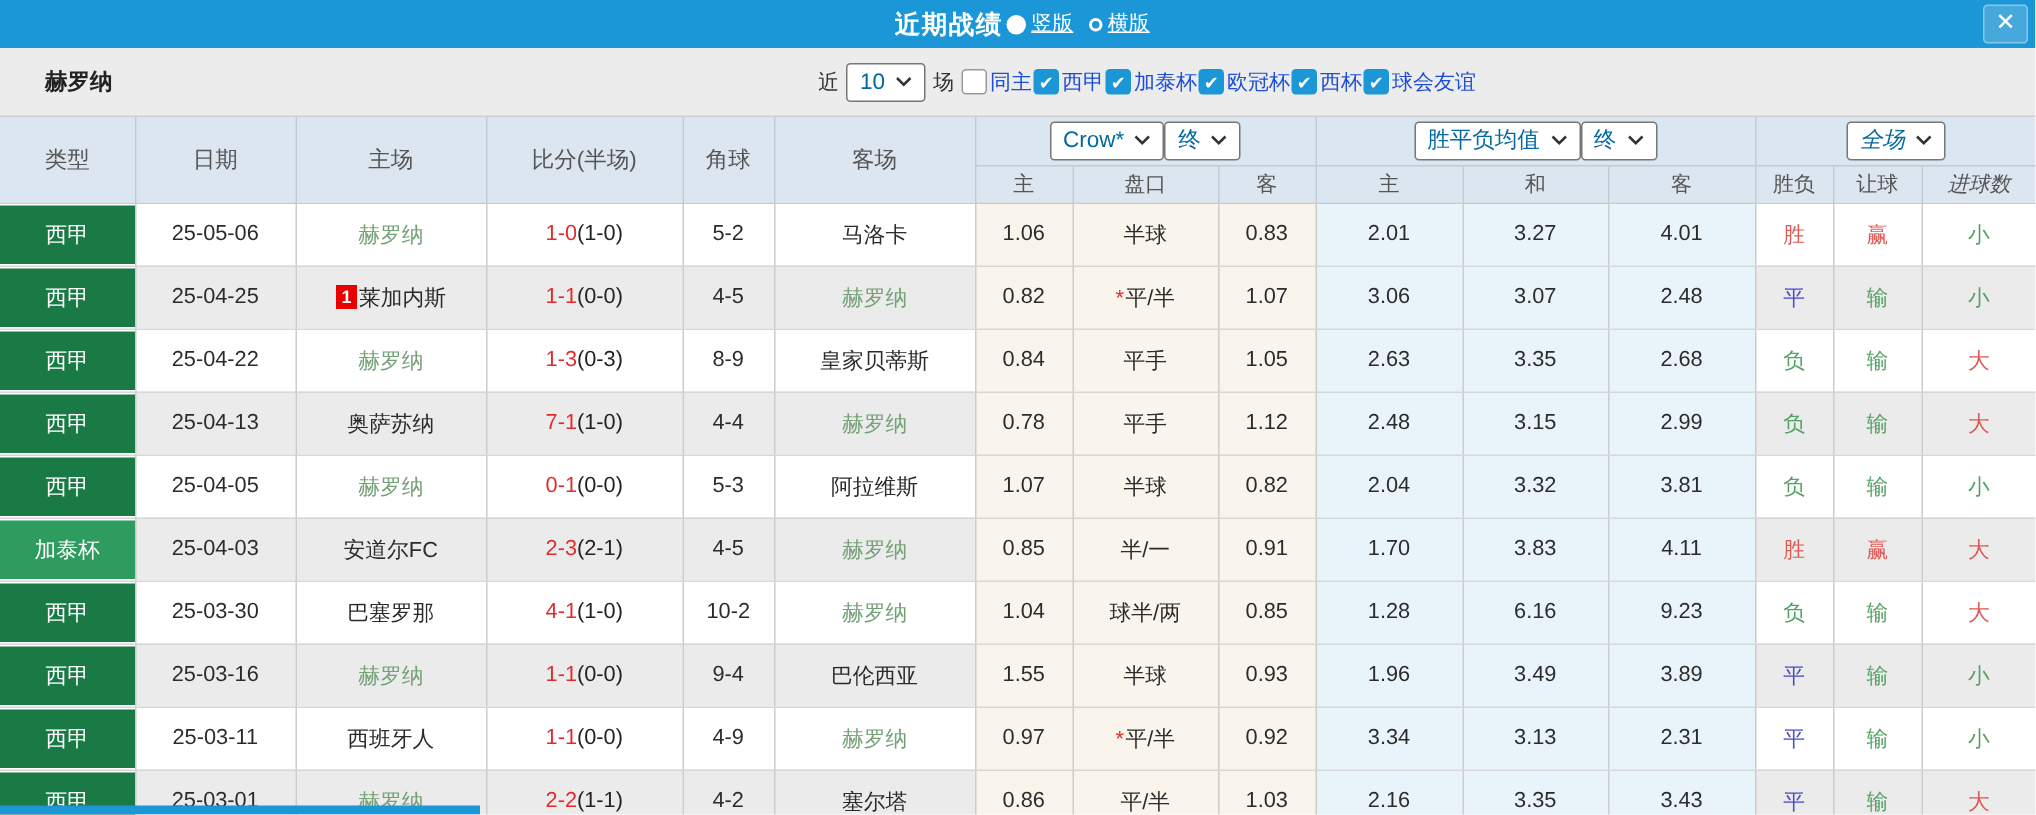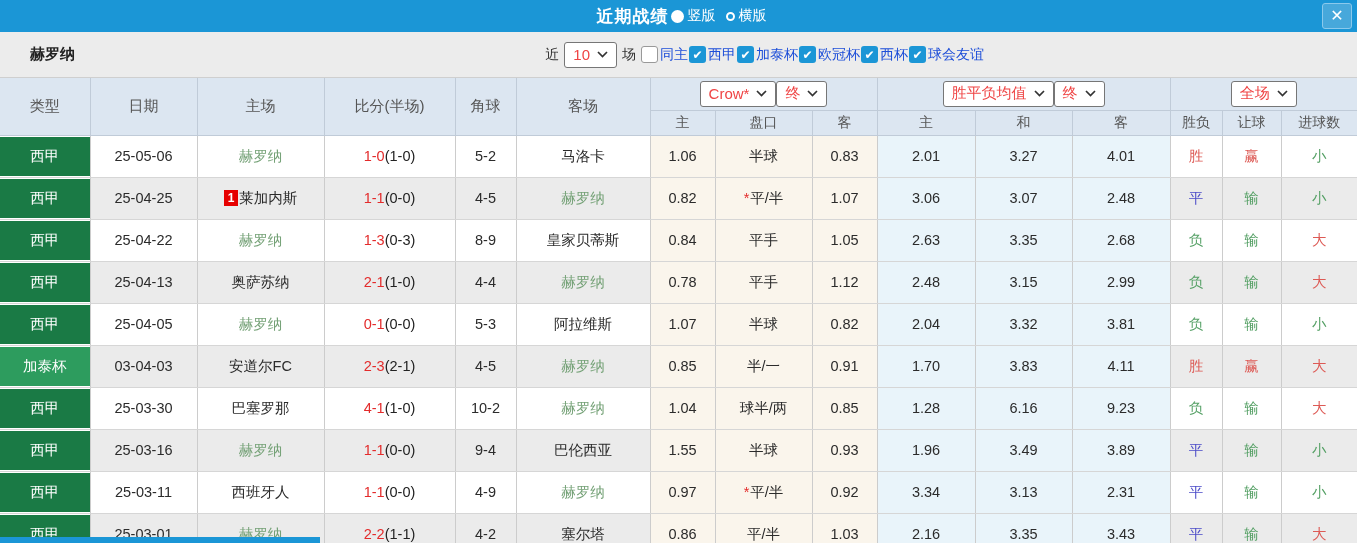--- a/index.html
+++ b/index.html
@@ -13,21 +13,21 @@
     width:1357px;height:543px;overflow:hidden;position:relative;
     font-family:"Liberation Sans","DejaVu Sans",sans-serif;
     background:#fff;font-size:14px;color:#333;
   }
   
   .titlebar{
     height:32px;background:var(--accent-blue);position:relative;
     display:flex;align-items:center;justify-content:center;color:#fff;padding-left:16px;
   }
   .titlebar .dlg-title{font-weight:bold;font-size:17px;letter-spacing:1px;}
-  .radio-group{display:flex;align-items:flex-end;margin-left:2px;}
+  .radio-group{display:flex;align-items:flex-end;margin-left:2px;text-decoration:underline;}
   .radio-item{display:flex;align-items:center;margin-right:10px;cursor:pointer;}
   .rcirc{width:13px;height:13px;border-radius:50%;display:inline-block;margin-right:4px;}
   .rcirc.filled{background:#fff;}
   .rcirc.hollow{border:2.5px solid #fff;background:transparent;width:9px;height:9px;}
   .radio-item .rlabel{font-size:14px;}
   .close-btn{
     position:absolute;top:3px;right:5px;width:30px;height:26px;
     background:#47a8db;border:1px solid #8ac9ec;border-radius:3px;
     color:#fff;font-size:16px;font-weight:bold;line-height:24px;text-align:center;cursor:pointer;
   }
@@ -44,34 +44,34 @@
     align-items:center;justify-content:center;flex:none;cursor:pointer;
   }
   .checkbox.checked{background:var(--accent-blue);color:#fff;font-size:12px;font-weight:bold;}
   .checkbox.unchecked{background:#fff;border:1px solid #999;}
   .cb-item{display:flex;align-items:center;margin-right:1px;}
   .cb-item .cblabel{margin-left:2px;color:#1d4ed8;}
   
   .select{
     display:inline-flex;align-items:center;background:#fff;
     border:1px solid #767676;border-radius:3px;padding:2px 8px;gap:7px;
-    font-size:15px;color:#ef4444;cursor:pointer;height:26px;
+    font-size:15px;color:#0369a1;cursor:pointer;height:26px;
   }
   .select .chev{flex:none;}
   
   table{border-collapse:collapse;table-layout:fixed;width:1357px;}
   thead th{
     background:#dce6f1;font-weight:normal;color:#555;
     border-right:1px solid #c0cbd8;border-bottom:1px solid #c0cbd8;
     padding:0;text-align:center;font-size:15px;
   }
   thead tr.group-row th{height:32px;}
   thead tr.sub-row th{height:25px;font-size:14px;}
   thead th.span2{height:57px;}
-  thead th:last-child{border-right:none;}
+  thead th:last-child{border-right:none;font-style:italic;}
   .group-cell .gwrap{display:flex;align-items:center;justify-content:center;}
   tbody td{
     height:41px;border-right:1px solid #ccc;border-bottom:1px solid #d6d6d6;
     text-align:center;padding:0;font-size:14.5px;color:#2b2b2b;background:#fff;
   }
   tbody td:last-child{border-right:none;}
   tbody tr:nth-child(even) td{background:#ebebeb;}
   tbody td.cream{background:#faf5ec !important;margin-left:44px;}
   tbody td.bluebg{background:#e9f4fa !important;}
   tbody td.league-td{background:#fff !important;padding:0;}
@@ -320,21 +320,21 @@
   </tr>
       <tr class="data-row">
     <td class="league-td">
       <div class="league-block liga">西甲</div>
     </td>
     <td>25-04-13</td>
     <td>
       <span>奥萨苏纳</span>
     </td>
     <td>
-      <span class="score">2-1</span><span class="half">(1-0)</span>
+      <span class="score">7-1</span><span class="half">(1-0)</span>
     </td>
     <td>4-4</td>
     <td>
       <span class="focus">赫罗纳</span>
     </td>
     <td class="cream">0.78</td>
     <td class="cream">
       <span>平手</span>
     </td>
     <td class="cream">1.12</td>
@@ -369,21 +369,21 @@
     <td class="bluebg">3.32</td>
     <td class="bluebg">3.81</td>
     <td class="c-green">负</td>
     <td class="c-green">输</td>
     <td class="c-green">小</td>
   </tr>
       <tr class="data-row">
     <td class="league-td">
       <div class="league-block cup">加泰杯</div>
     </td>
-    <td>03-04-03</td>
+    <td>25-04-03</td>
     <td>
       <span>安道尔FC</span>
     </td>
     <td>
       <span class="score">2-3</span><span class="half">(2-1)</span>
     </td>
     <td>4-5</td>
     <td>
       <span class="focus">赫罗纳</span>
     </td>

